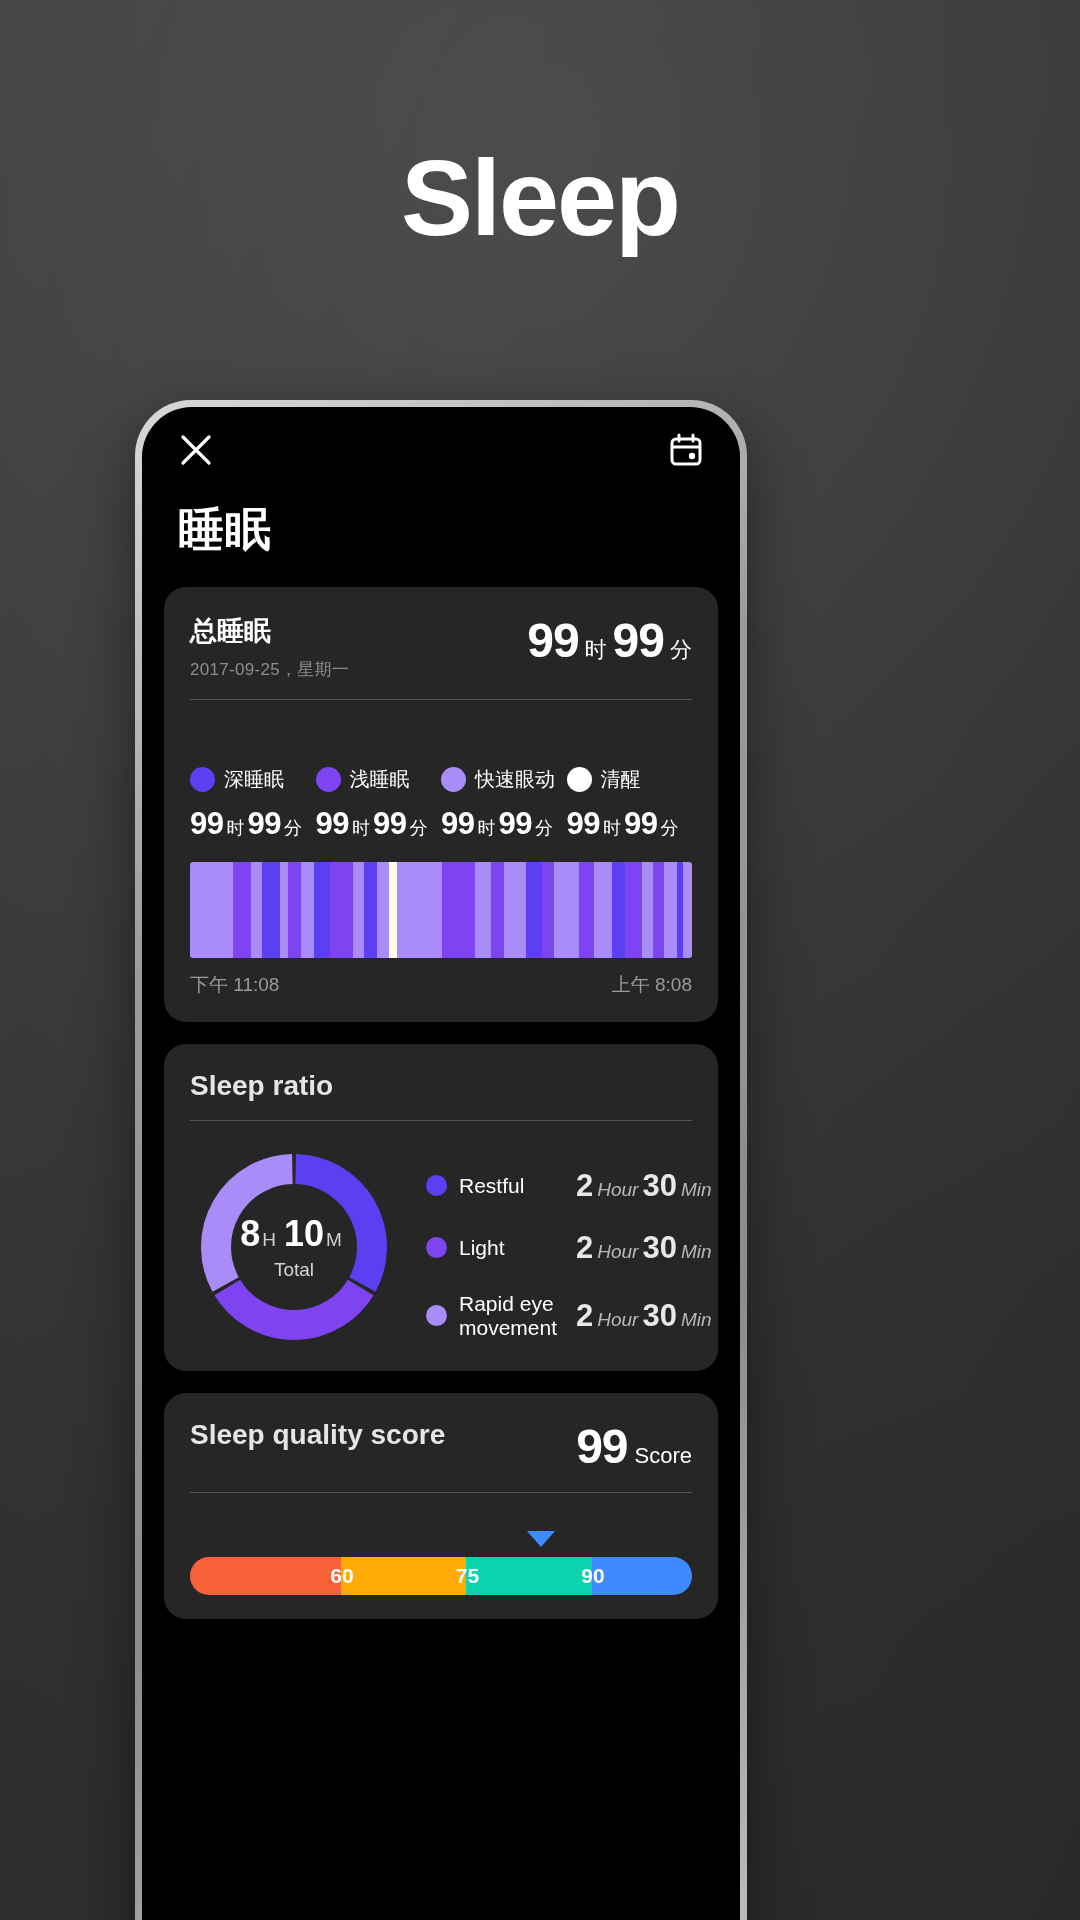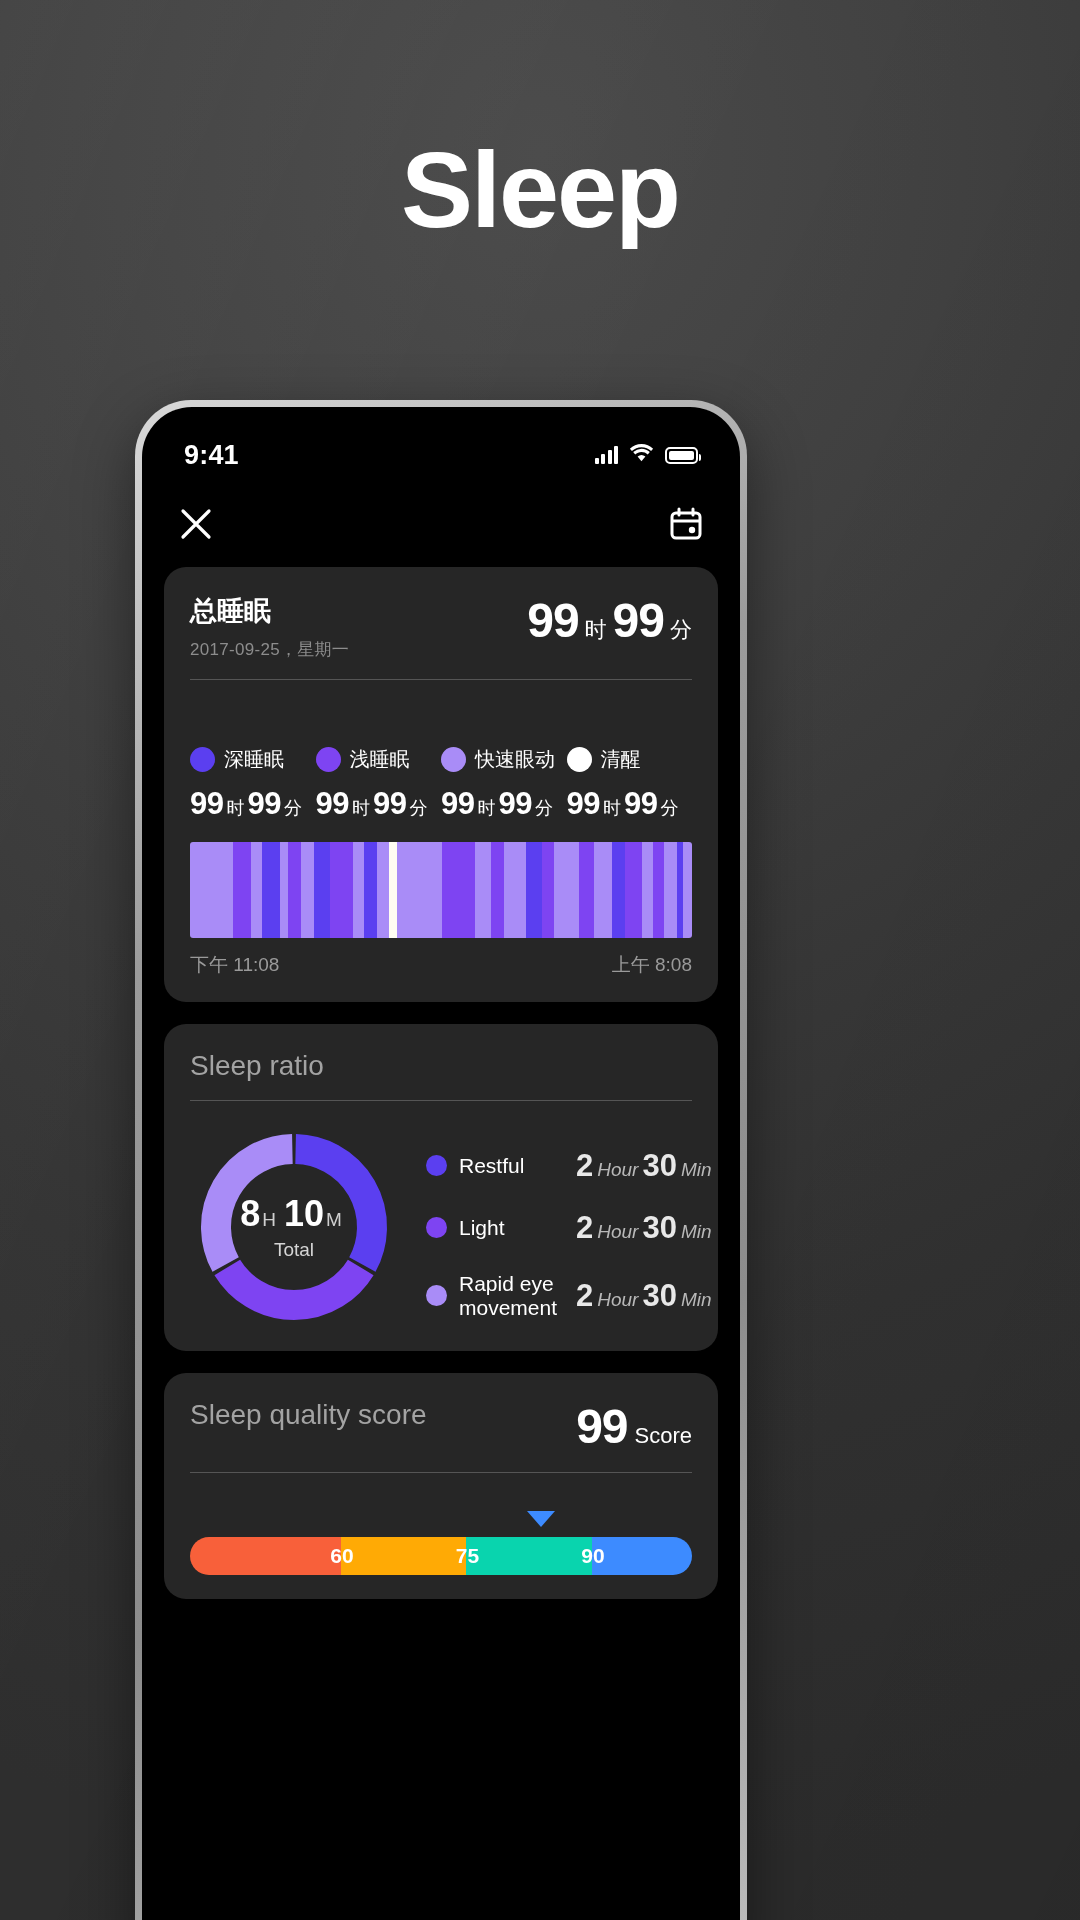--- a/index.html
+++ b/index.html
@@ -14,21 +14,21 @@
     position:absolute; inset:0;
     background:
       radial-gradient(140% 90% at 50% 8%, #4a4a4a 0%, #414141 28%, #393939 50%, #333333 70%, #2e2e2e 100%);
   }
   #backdrop::after{
     content:""; position:absolute; inset:0;
     background:linear-gradient(115deg, rgba(255,255,255,0.045) 0%, rgba(255,255,255,0) 42%, rgba(0,0,0,0.10) 100%);
   }
   
   #headline{
-    position:absolute; top:136px; left:0; width:100%;
+    position:absolute; top:144px; left:0; width:100%;
     text-align:center;
     font-size:108px; font-weight:bold; color:#ffffff;
     letter-spacing:-2px; line-height:1;
   }
   
   #phone{
     position:absolute; left:135px; top:400px;
     width:612px; height:1560px;
     border-radius:56px 56px 0 0;
     background:linear-gradient(150deg,#d9d9d9 0%,#9b9b9b 30%,#8c8c8c 65%,#bdbdbd 100%);
@@ -100,21 +100,21 @@
   .legend-val{ color:#fff; display:flex; align-items:baseline; gap:3px; margin-top:13px; }
   .legend-val .n{ font-size:31px; font-weight:bold; letter-spacing:-0.5px; }
   .legend-val .u{ font-size:18px; font-weight:400; }
   #hypno{
     display:flex; height:96px; margin-top:20px; border-radius:3px; overflow:hidden;
   }
   #hypno span{ display:block; height:100%; }
   .time-row{ display:flex; justify-content:space-between; margin-top:14px; }
   .time-row span{ color:#9a9a9a; font-size:19px; }
   
-  .card-title{ color:#a3a3a3; font-size:28px; font-weight:400; }
+  .card-title{ color:#e5e5e5; font-size:28px; font-weight:700; }
   .ratio-body{ display:flex; align-items:center; margin-top:26px; }
   .donut-wrap{ position:relative; width:200px; height:200px; flex:none; margin-left:4px; }
   .donut-center{
     position:absolute; inset:0; display:flex; flex-direction:column;
     align-items:center; justify-content:center; pointer-events:none;
   }
   .donut-main{ color:#fff; display:flex; align-items:baseline; gap:2px; }
   .donut-main .big{ font-size:36px; font-weight:bold; }
   .donut-main .sm{ font-size:19px; color:#cfcfcf; margin-right:6px; }
   .donut-total{ color:#d5d5d5; font-size:19px; margin-top:4px; }
@@ -146,58 +146,38 @@
 </head>
 <body>
 
 <div id="backdrop"></div>
 
 <div id="headline">Sleep</div>
 
 <div id="phone">
   <div id="screen">
 
-    <div id="statusbar">
-      <div id="clock">9:41</div>
-      <div id="sysicons">
-        <span class="bars">
-            <i></i>
-            <i></i>
-            <i></i>
-            <i></i>
-          </span>
-        <span>
-          <svg width="25" height="18" viewBox="0 0 25 18">
-              <path d="M12.5 17.2 8.6 12.6a6.1 6.1 0 0 1 7.8 0z" fill="#fff"></path>
-              <path d="M12.5 8.1c-2.4 0-4.6.9-6.3 2.4l-2-2.4A13 13 0 0 1 12.5 4.7c3.3 0 6.3 1.3 8.3 3.4l-2 2.4a9.6 9.6 0 0 0-6.3-2.4z" fill="#fff"></path>
-              <path d="M12.5 0C8 0 3.9 1.8.9 4.7l2 2.4A14 14 0 0 1 12.5 3.3c3.8 0 7.2 1.5 9.6 3.8l2-2.4C21.1 1.8 17 0 12.5 0z" fill="#fff"></path>
-            </svg>
-        </span>
-        <span class="batt">
-            <i></i>
-          </span>
-      </div>
-    </div>
 
     <div id="navbar">
       <span>
         <svg width="36" height="36" viewBox="0 0 36 36">
             <path d="M5 5 L31 31 M31 5 L5 31" stroke="#fff" stroke-width="3.2" stroke-linecap="round"></path>
           </svg>
       </span>
       <span>
         <svg width="36" height="36" viewBox="0 0 36 36">
           <rect x="4" y="7" width="28" height="25" rx="4" fill="none" stroke="#fff" stroke-width="3"></rect>
           <path d="M4 15 H32" stroke="#fff" stroke-width="3"></path>
           <path d="M11 3 V9 M25 3 V9" stroke="#fff" stroke-width="3" stroke-linecap="round"></path>
           <circle cx="24" cy="24" r="3.2" fill="#fff"></circle>
         </svg>
       </span>
     </div>
 
+    <div id="pagetitle">睡眠</div>
 
     <div id="scroll">
 
       <div class="card">
         <div class="tot-row">
           <div>
             <div class="tot-label">总睡眠</div>
             <div class="tot-date">2017-09-25，星期一</div>
           </div>
           <div class="tot-val">

